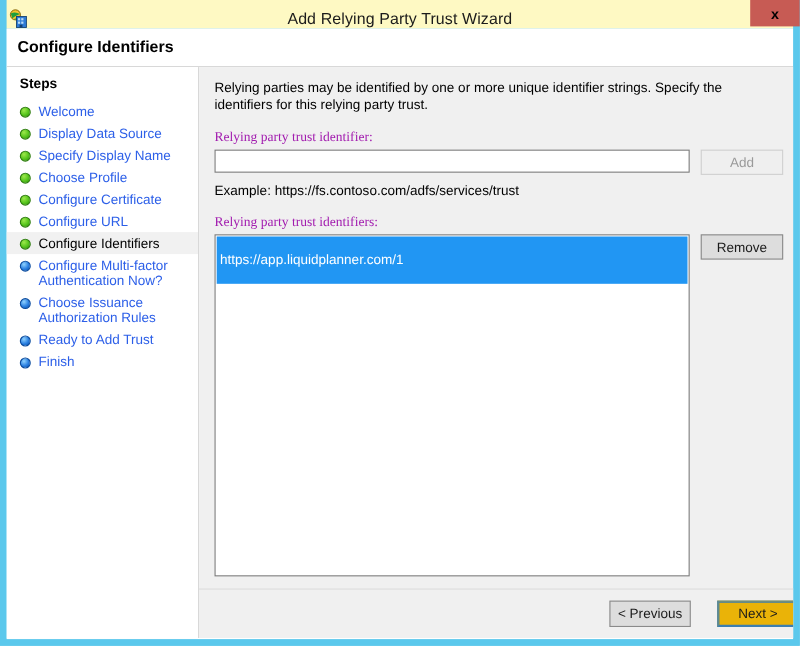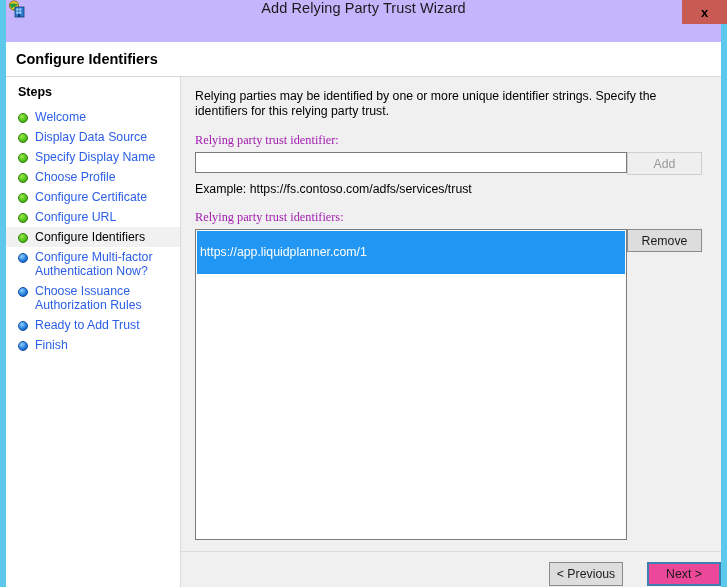--- a/index.html
+++ b/index.html
@@ -20,24 +20,24 @@
     position: absolute;
     left: 0; top: 0;
     width: 727px; height: 587px;
     background: #5BC8EC;
     padding: 0 6px 6px 6px;
   }
 
   
   #titlebar {
     position: relative;
-    height: 42px;
-    background: #c4b5fd;
-    display: flex;
-    align-items: flex-start;
+    height: 26px;
+    background: #fef9c3;
+    display: flex;
+    align-items: flex-end;
   }
   #app-icon {
     width: 18px; height: 18px;
     margin-left: 2px;
     position: relative;
     flex: 0 0 auto;
   }
   #app-icon svg { display: block; }
   #title-text {
     position: absolute;
@@ -162,20 +162,21 @@
   }
   .field-label {
     font-size: 12.3px;
     color: #a21caf;
     margin-bottom: 4px;
     font-family: Liberation Serif, serif;
   }
   .row {
     display: flex;
     align-items: flex-start;
+    gap: 10px;
   }
   #identifier-input {
     width: 432px;
     height: 21px;
     border: 1px solid #7A7A7A;
     background: #FFFFFF;
     font-size: 12.3px;
     font-family: "Liberation Sans", sans-serif;
     padding: 1px 3px;
     outline: none;
@@ -197,21 +198,21 @@
     border-color: #CFCFCF;
     cursor: default;
   }
   .btn.gray {
     background: #DDDDDD;
     border: 1px solid #8A8A8A;
   }
   .btn.focus {
     border: 1px solid #3C7FB1;
     box-shadow: 0 0 0 1px #3C7FB1 inset;
-    background: #ec4899;
+    background: #eab308;
   }
   .example {
     font-size: 12.3px;
     color: #000;
     margin: 7px 0 14px 0;
   }
   #listbox {
     width: 432px;
     height: 311px;
     background: #FFFFFF;

